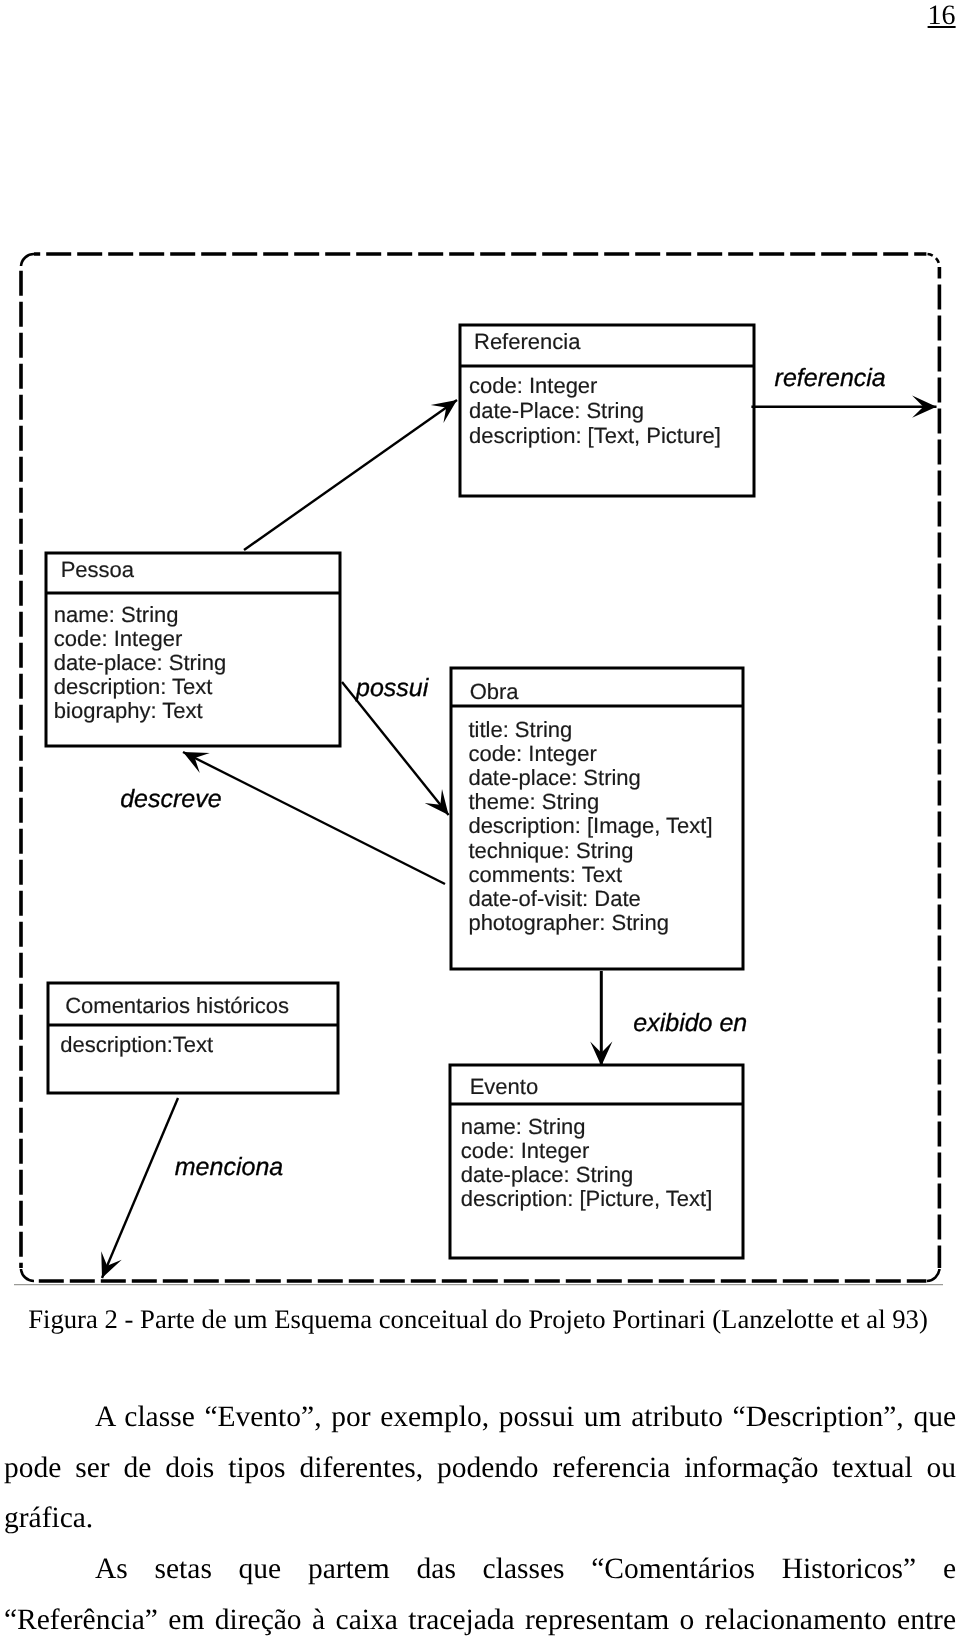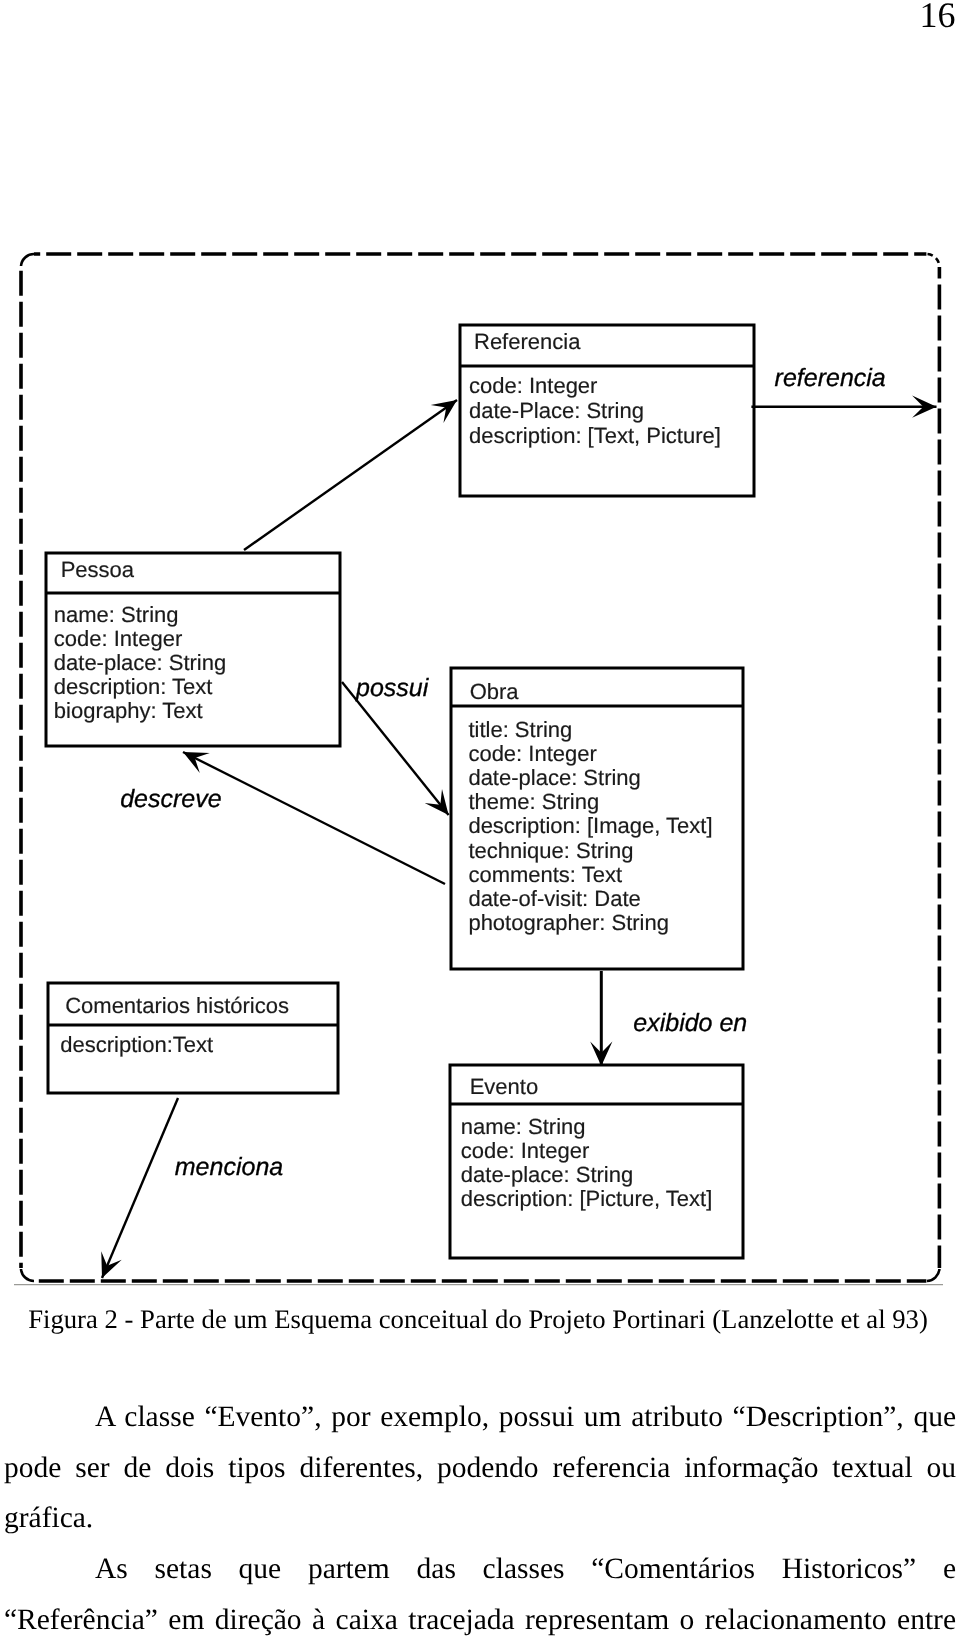--- a/index.html
+++ b/index.html
@@ -1,19 +1,19 @@
 <!DOCTYPE html>
 <html><head>
 <meta charset="utf-8">
 <style>
   html,body{margin:0;padding:0;background:#fff;overflow:hidden;
             -webkit-font-smoothing:antialiased;text-rendering:geometricPrecision;}
   body{width:960px;height:1638px;position:relative;overflow:hidden;
        font-family:"Liberation Serif",serif;color:#000;}
-  .page-number{position:absolute;right:4.4px;top:1.3px;font-size:36px;line-height:29px;}
+  .page-number{position:absolute;right:4.4px;top:1.3px;font-size:28px;line-height:29px;text-decoration:underline;}
   .figure{position:absolute;left:0;top:236px;width:941px;height:1052px;}
   .caption{position:absolute;left:-2px;top:1303px;width:960px;text-align:center;font-size:26.7px;line-height:32px;}
   .body-text{position:absolute;left:4px;top:1392px;width:952px;font-size:29.5px;line-height:50.7px;}
   .para{margin:0;text-align:justify;text-indent:91px;}
   .para:last-child{text-align-last:justify;}
   svg{display:block;}
   .cls-name,.cls-attr{font-family:"Liberation Sans",sans-serif;font-size:22px;fill:#1a1a1a;
        stroke:#1a1a1a;stroke-width:.18px;paint-order:stroke fill;}
   .lbl{font-family:"Liberation Sans",sans-serif;font-size:25px;font-style:italic;fill:#000;
        stroke:#000;stroke-width:.3px;paint-order:stroke fill;}

